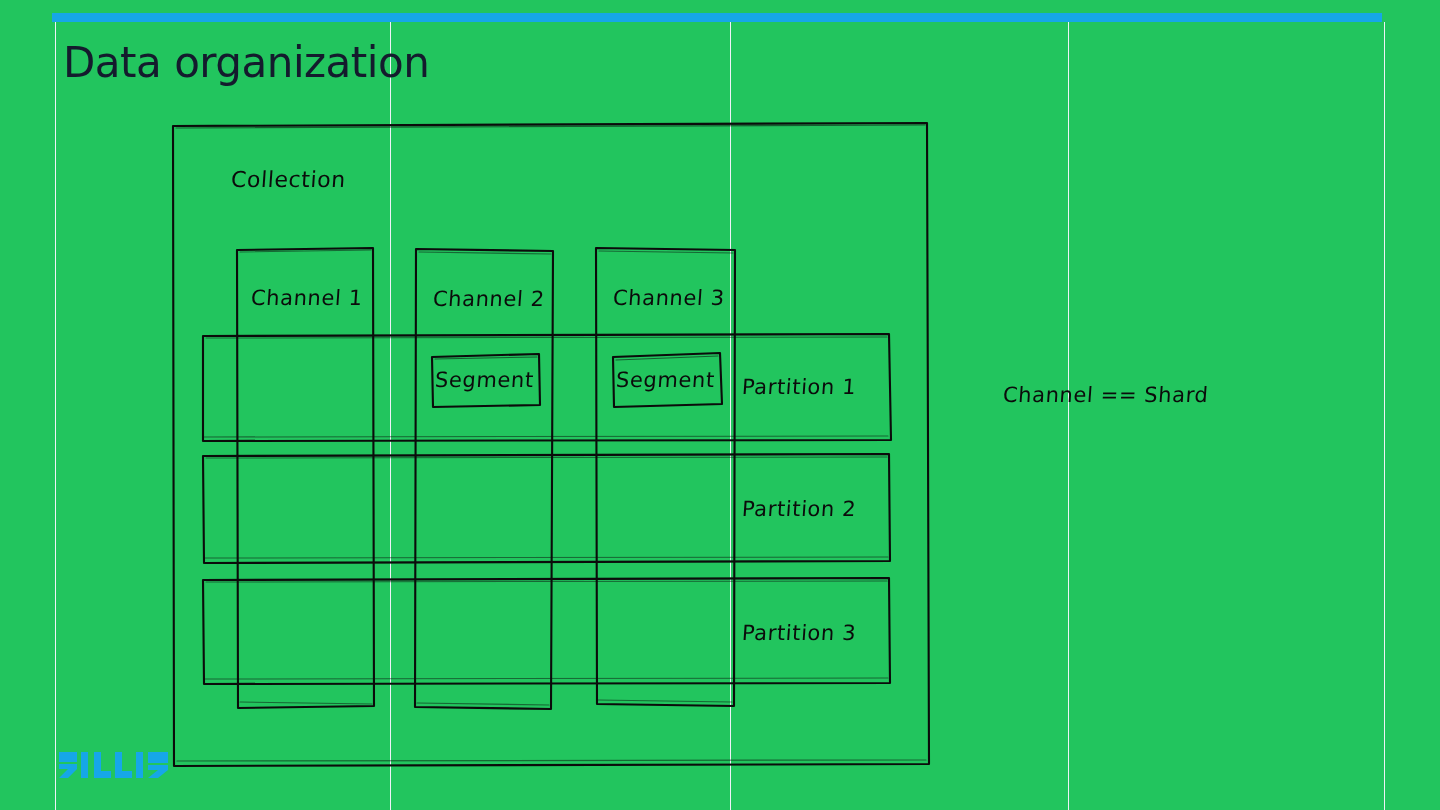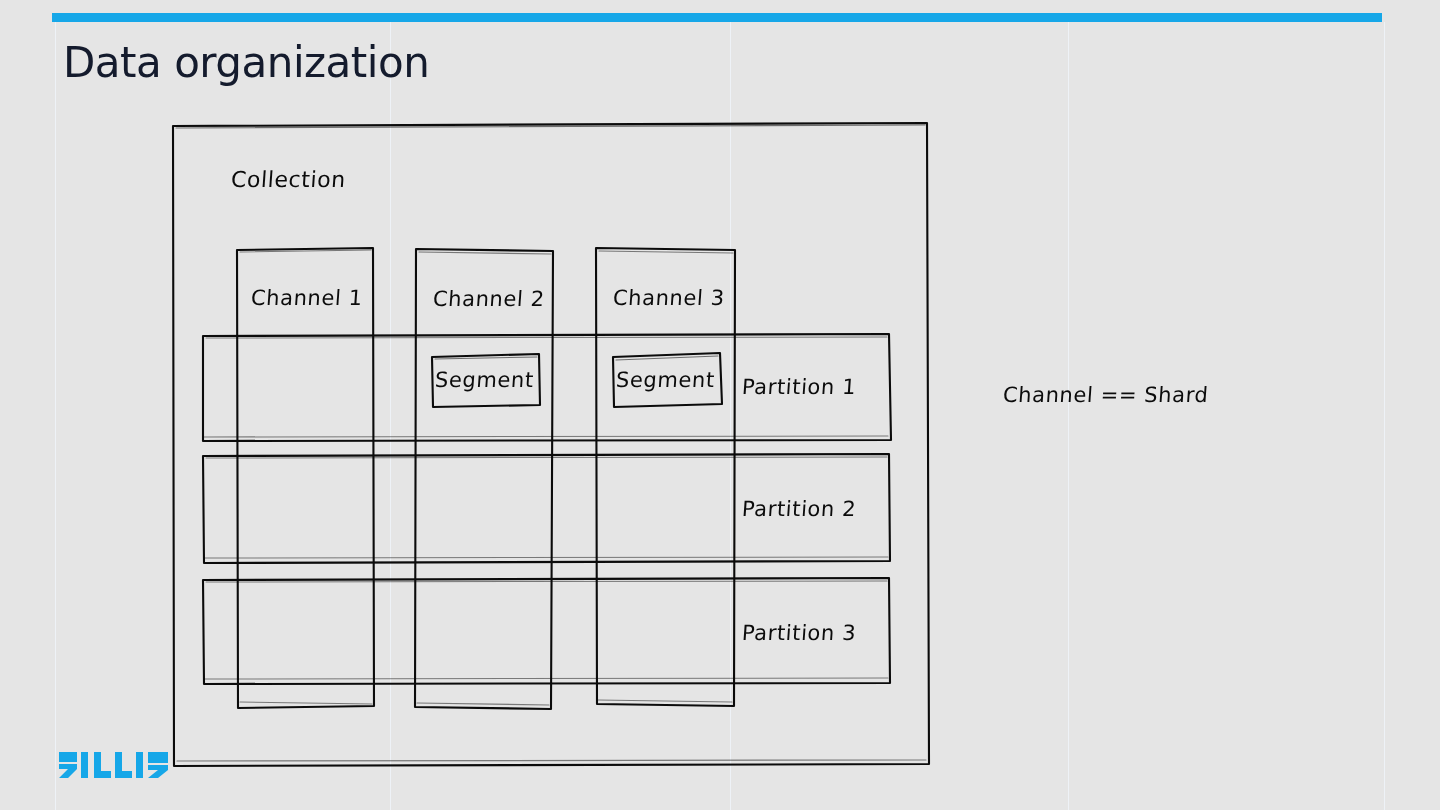--- a/index.html
+++ b/index.html
@@ -12,21 +12,21 @@
     height: 810px;
     position: relative;
     overflow: hidden;
     font-family: "Liberation Sans", sans-serif;
   }
 
   
   #slide {
     position: absolute;
     inset: 0;
-    background: #e5e5e5;
+    background: #22c55e;
   }
 
   .grid-line {
     position: absolute;
     top: 22px;
     bottom: 0;
     width: 1px;
     background: #eef2f7;
   }
 

